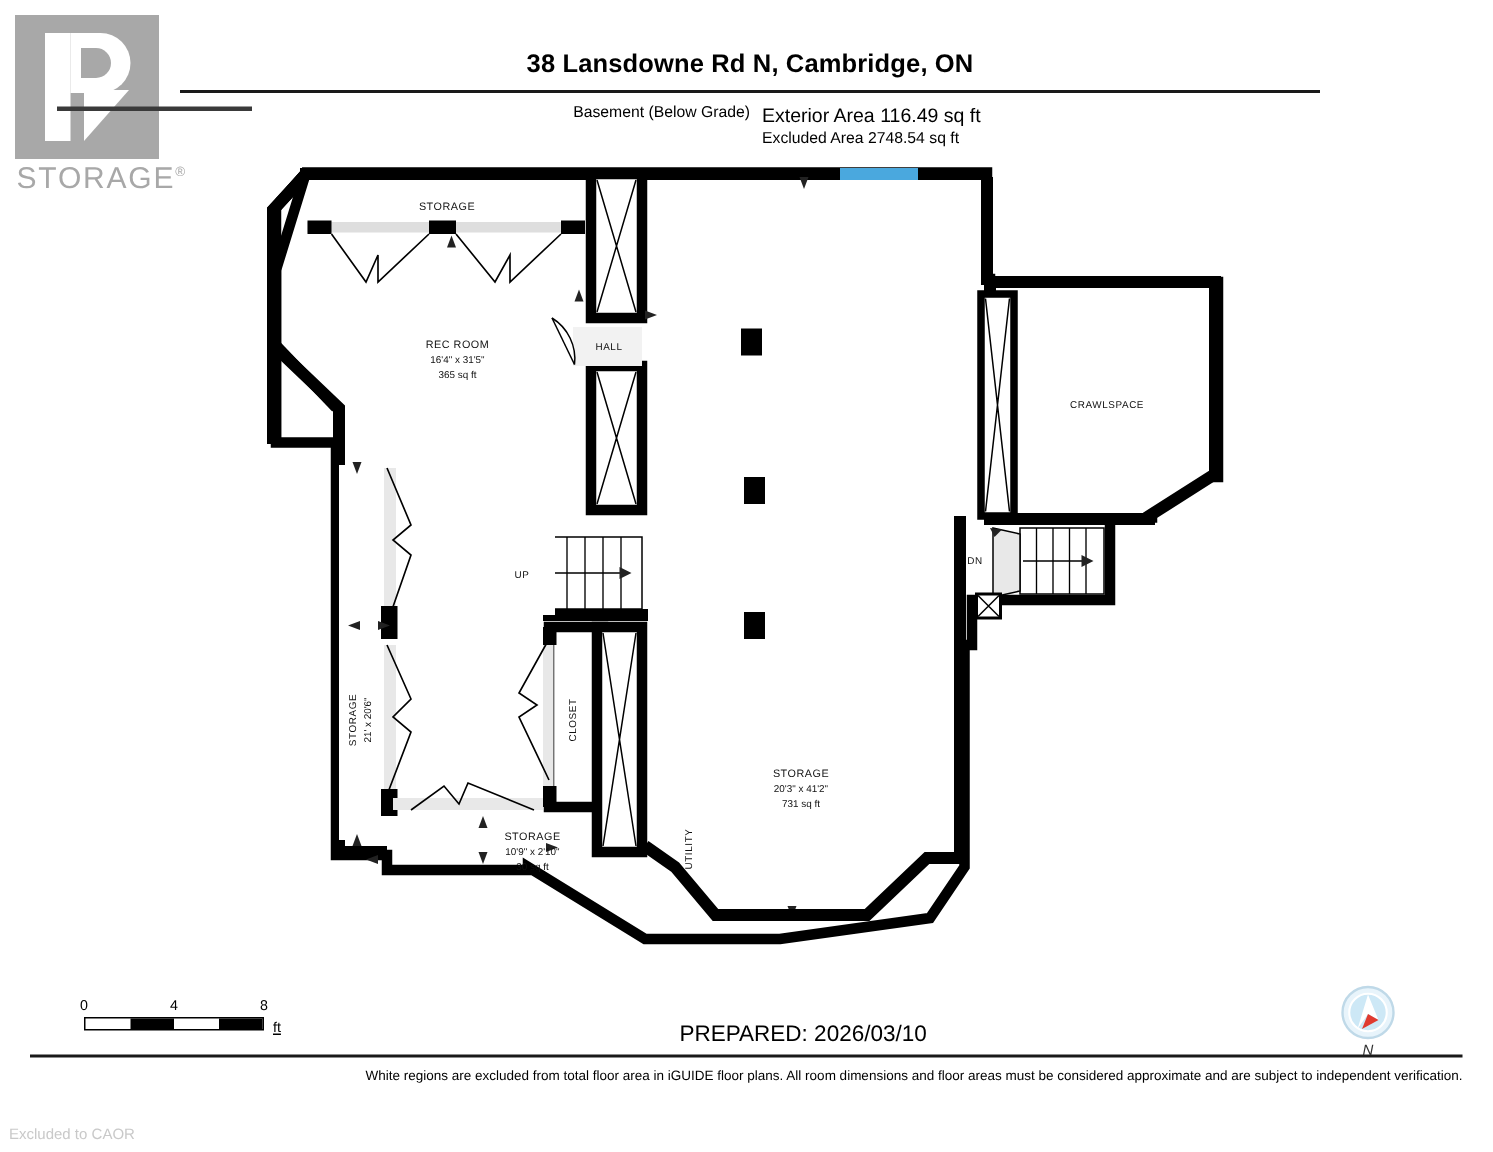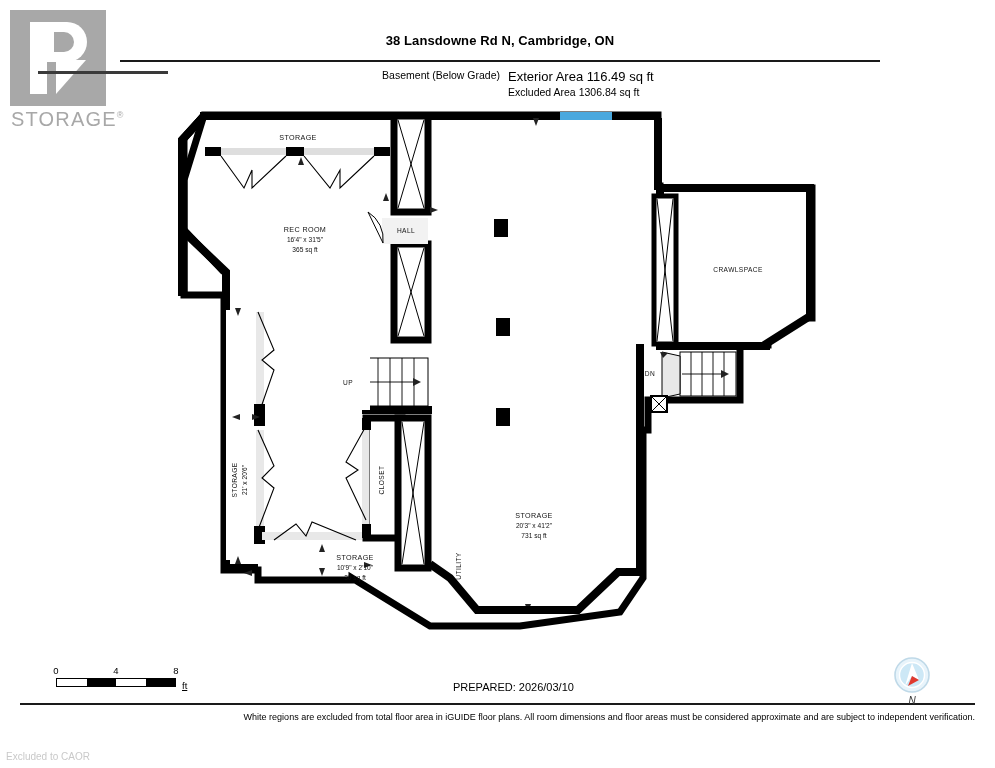--- a/index.html
+++ b/index.html
@@ -75,21 +75,21 @@
     font-size: 9px;
     vertical-align: super;
   }
 
   
   #plan-title {
     position: absolute;
     left: 120px; top: 33px;
     width: 760px;
     text-align: center;
-    font-size: 13px;
+    font-size: 17px;
     font-weight: bold;
     letter-spacing: .1px;
   }
   #title-rule {
     position: absolute;
     left: 120px; top: 60px;
     width: 760px;
     height: 2px;
     background: #1a1a1a;
   }
@@ -148,21 +148,21 @@
     position: absolute;
     left: 126px;
     top: 15px;
     font-size: 9.5px;
     text-decoration: underline;
   }
 
   #prepared {
     position: absolute;
     left: 453px; top: 681px;
-    font-size: 11px;
+    font-size: 15px;
   }
   #footer-rule {
     position: absolute;
     left: 20px; top: 703px;
     width: 955px; height: 2px;
     background: #1a1a1a;
   }
   #disclaimer {
     position: absolute;
     left: 20px; top: 712px;
@@ -199,21 +199,21 @@
   <div class="r-bowl-in"></div>
   <div class="r-leg"></div>
   <div class="bar"></div>
   <div class="word"><span>STORAGE</span><sup>®</sup></div>
 </div>
 
 <div id="plan-title">38 Lansdowne Rd N, Cambridge, ON</div>
 <div id="title-rule"></div>
 <div id="level-label">Basement (Below Grade)</div>
 <div id="area-exterior">Exterior Area 116.49 sq ft</div>
-<div id="area-excluded">Excluded Area 1306.84 sq ft</div>
+<div id="area-excluded">Excluded Area 2748.54 sq ft</div>
 
 <svg id="floorplan" width="995" height="660" viewBox="0 0 995 660">
 
   <g>
 
     <path d="M 204 115 L 658 115 L 658 186 L 660 186
              L 660 188 L 812 188 L 812 318 L 768 318 L 768 345
              L 740 345 L 740 400 L 648 400 L 648 430
              L 643 430 L 643 578 L 620 612 L 520 626 L 430 626
              L 352 578 L 352 580 L 258 580 L 258 570 L 224 570

